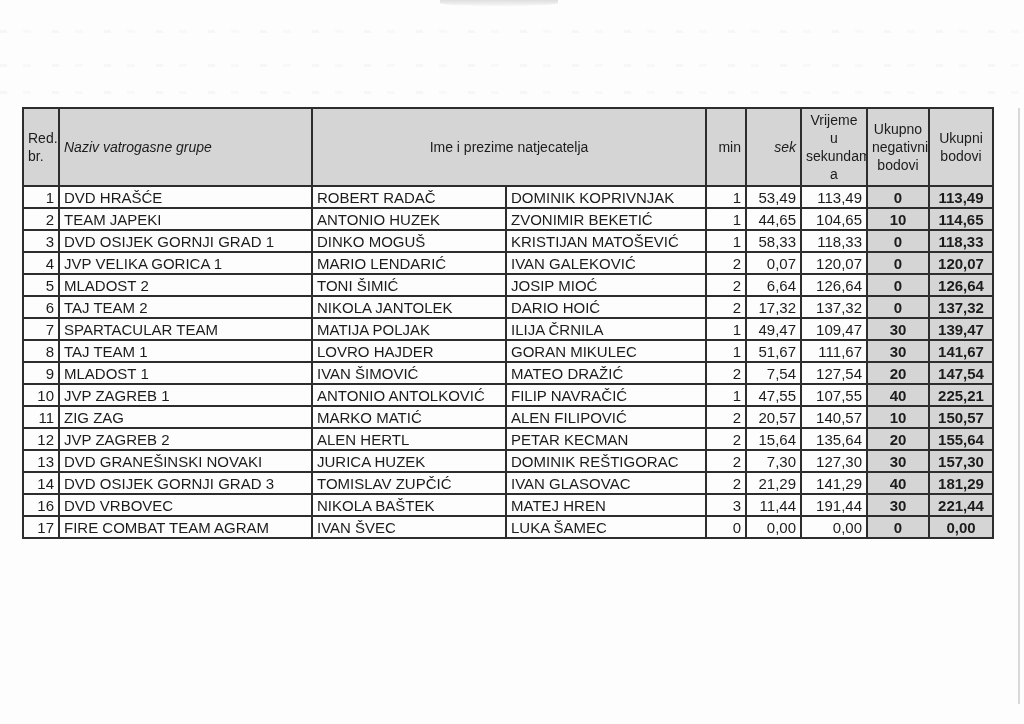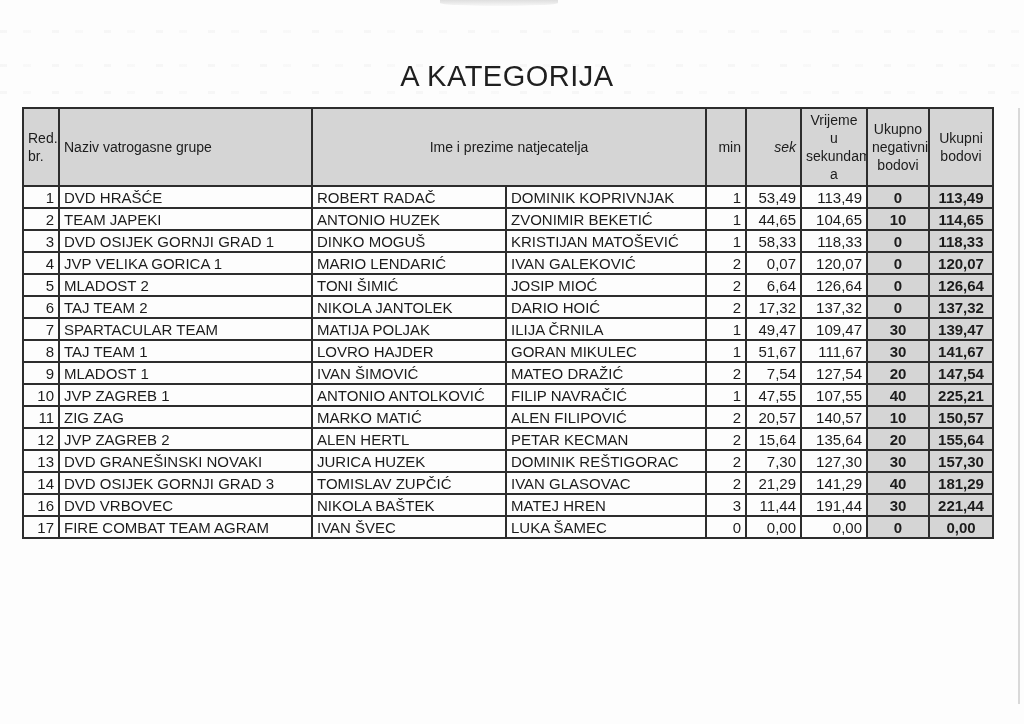--- a/index.html
+++ b/index.html
@@ -54,21 +54,21 @@
 
   .results th {
     background: #d5d5d5;
     font-weight: normal;
     font-size: 14px;
     white-space: pre-line;
     line-height: 1.3;
     vertical-align: middle;
   }
   .h-rank { text-align: left; }
-  .h-team { text-align: left; }
+  .h-team { text-align: left; font-style: italic; }
   .h-comp { text-align: center; margin-top: 28px; }
   .h-min  { text-align: right; }
   .h-sek  { text-align: right; font-style: italic; }
   .h-vri, .h-neg, .h-tot { text-align: center; }
 
   .results td { font-size: 15px; vertical-align: middle; }
   .c-num  { text-align: right; }
   .c-team, .c-comp { text-align: left; }
   .c-min, .c-sek, .c-vri { text-align: right; }
   .c-neg, .c-tot {
@@ -81,21 +81,20 @@
 <body>
 
 <div class="page">
 
   <div class="scan-smudge"></div>
   <div class="noise-band" style="top:30px"></div>
   <div class="noise-band" style="top:64px"></div>
   <div class="noise-band" style="top:91px"></div>
   <div class="paper-edge"></div>
 
-  <div class="doc-title">A KATEGORIJA</div>
 
   <div class="results-wrap">
     <table class="results">
       <colgroup>
         <col style="width:36px">
         <col style="width:253px">
         <col style="width:194px">
         <col style="width:200px">
         <col style="width:40px">
         <col style="width:55px">

